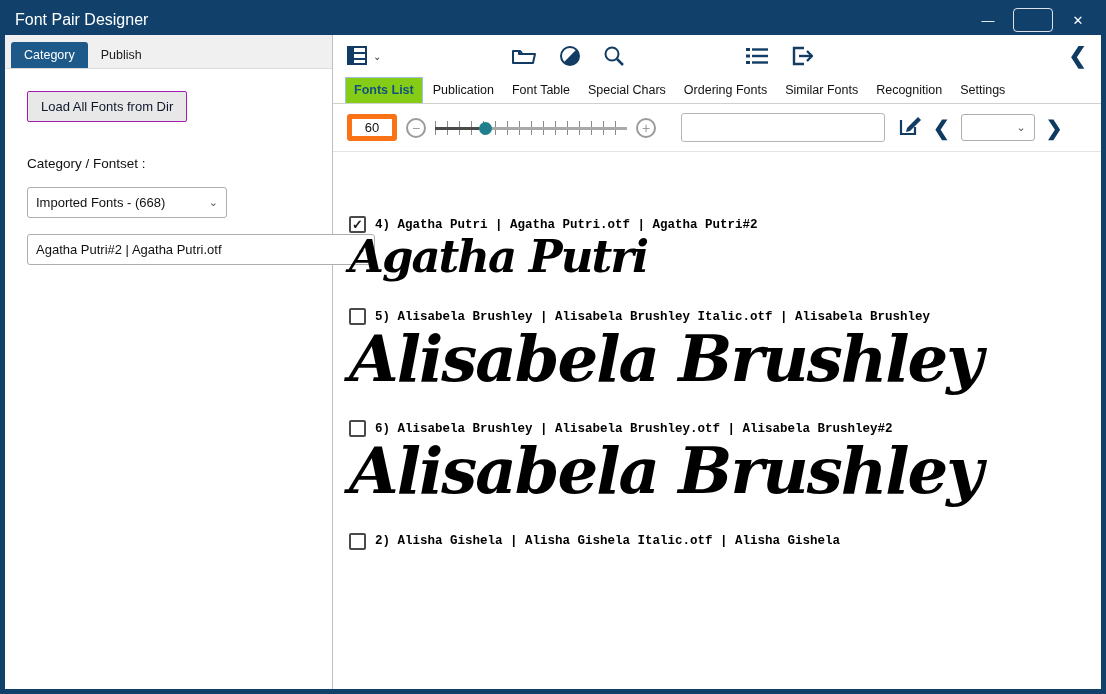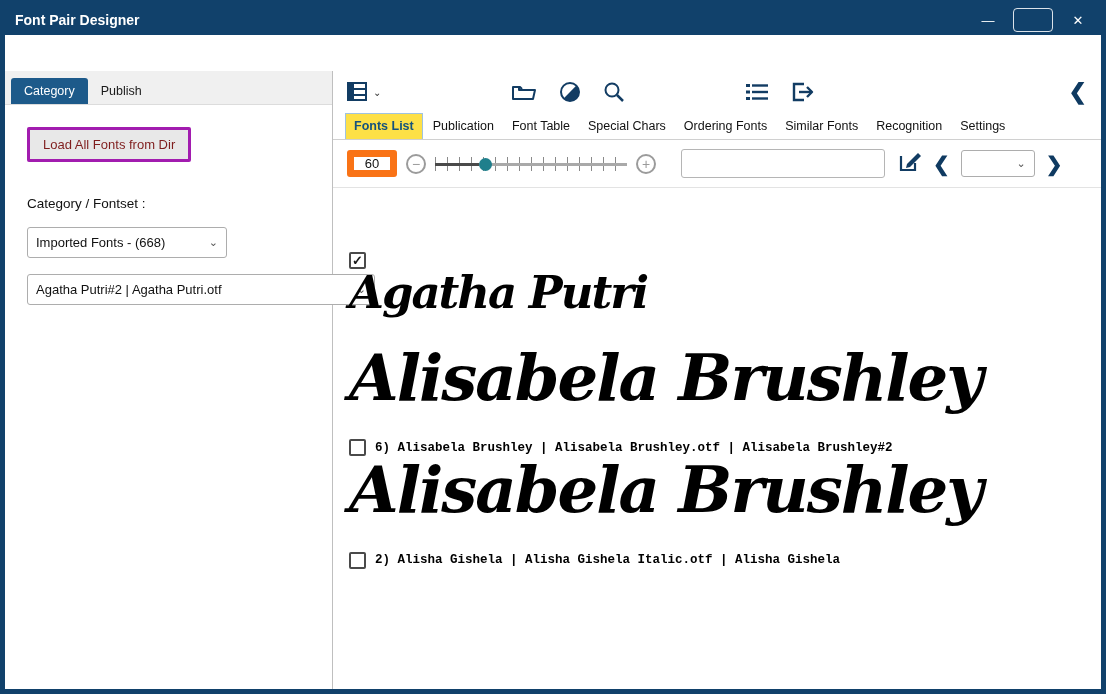--- a/index.html
+++ b/index.html
@@ -1,58 +1,58 @@
 <!DOCTYPE html>
 <html><head>
 <meta charset="utf-8">
 <style>
   * { margin:0; padding:0; box-sizing:border-box; }
   html,body { width:1106px; height:694px; font-family:"Liberation Sans", sans-serif; background:#fff; }
   .window { width:1106px; height:694px; border:5px solid #11416b; display:flex; flex-direction:column; background:#fff; }
 
   
   .titlebar { height:30px; background:#11416b; color:#fff; display:flex; align-items:center; flex:0 0 30px; }
-  .titlebar .title { font-size:14px; padding-left:10px; flex:1;font-weight:bold; }
+  .titlebar .title { font-size:16px; padding-left:10px; flex:1; }
   .win-controls { display:flex; height:100%; }
   .win-btn { width:46px; height:100%; display:flex; align-items:center; justify-content:center; color:#fff; font-size:13px; cursor:pointer; }
   .win-btn.max { border:1px solid rgba(255,255,255,.85); border-radius:4px; height:24px; align-self:center; margin:0 2px; width:40px; }
 
   
-  .content { flex:1; display:flex; min-height:0;margin-top:36px; }
+  .content { flex:1; display:flex; min-height:0; }
   .sidebar { width:328px; flex:0 0 328px; border-right:1px solid #bfbfbf; display:flex; flex-direction:column; background:#fff; }
   .main { flex:1; display:flex; flex-direction:column; min-width:0; }
 
   
   .side-tabs { background:#f0f0f0; display:flex; align-items:flex-end; padding:6px 0 0 6px; border-bottom:1px solid #dcdcdc; height:34px; }
   .side-tab { font-size:12.5px; padding:6px 13px; cursor:pointer; color:#1a1a1a; }
   .side-tab.active { background:#1d5a8a; color:#fff; border-radius:3px 3px 0 0; }
   .side-body { padding:22px 22px; }
-  .load-btn { font-size:13px; padding:7px 13px; background:#e8e8e8; border:3px solid #a21caf; border-radius:2px; color:#7f1d1d; cursor:pointer; }
+  .load-btn { font-size:13px; padding:7px 13px; background:#e8e8e8; border:1px solid #a21caf; border-radius:2px; color:#0f172a; cursor:pointer; }
   .fontset-label { margin-top:34px; font-size:13.5px; color:#111; }
   .select { margin-top:16px; height:31px; border:1px solid #adadad; border-radius:3px; display:flex; align-items:center; padding:0 8px; font-size:13px; color:#111; cursor:pointer; background:#fff; }
   .select .sel-text { flex:1; white-space:nowrap; overflow:hidden; }
   .select .chev { color:#555; font-size:11px; margin-left:6px; }
   .select.cat { width:200px; }
   .select.fnt { width:348px; }
 
   
   .main-toolbar { height:42px; flex:0 0 42px; display:flex; align-items:center; padding:0 14px; }
   .tb-icon { display:flex; align-items:center; justify-content:center; cursor:pointer; }
   .tb-icon svg { display:block; }
   .tb-chev { font-size:10px; color:#333; margin-left:4px; cursor:pointer; } .sp8 { width:22px; } .spbig { width:130px; }
   .collapse { margin-left:auto; font-size:22px; font-weight:bold; color:#0f3a61; cursor:pointer; line-height:1; }
 
   
   .main-tabs { display:flex; align-items:flex-end; padding:0 12px; border-bottom:1px solid #d0d0d0; height:27px; flex:0 0 27px; gap:2px; }
   .main-tab { font-size:12.5px; padding:5px 8px 6px; color:#111; cursor:pointer; white-space:nowrap; }
-  .main-tab.active { background:#fde047; color:#14527d; border:1px solid #9fc3e0; border-bottom:none; font-weight:bold; }
+  .main-tab.active { background:#84cc16; color:#14527d; border:1px solid #9fc3e0; border-bottom:none; font-weight:bold; }
 
   
   .controls-row { display:flex; align-items:center; padding:9px 12px 9px 14px; gap:9px; flex:0 0 44px; }
-  .size-input { width:50px; height:27px; border:7px solid #f97316; border-radius:3px; text-align:center; font-size:13px; color:#111; }
+  .size-input { width:50px; height:27px; border:5px solid #f97316; border-radius:3px; text-align:center; font-size:13px; color:#111; }
   .circle-btn { width:20px; height:20px; border:2px solid #9b9b9b; border-radius:50%; color:#9b9b9b; display:flex; align-items:center; justify-content:center; font-size:14px; line-height:1; cursor:pointer; background:#fff; }
   .slider { position:relative; width:192px; height:26px; cursor:pointer; }
   .slider .ticks { position:absolute; left:0; right:0; top:6px; height:14px;
        background-image:repeating-linear-gradient(to right, #8a8a8a 0 1px, transparent 1px 12px); }
   .slider .track { position:absolute; left:0; right:0; top:12px; height:3px;
        background:linear-gradient(to right, #4a4a4a 0 23%, #a9a9a9 23%); }
   .slider .thumb { position:absolute; left:23%; top:7px; width:13px; height:13px; background:#1f7f8c; border-radius:50%; }
   .text-input { width:204px; height:29px; border:1px solid #b5b5b5; border-radius:3px; font-size:13px; padding:0 8px; margin-left:16px; }
   .edit-btn { margin-left:4px; background:none; border:none; cursor:pointer; }
   .nav-chev { font-size:20px; font-weight:bold; color:#0f3a61; cursor:pointer; line-height:1; padding:0 2px; }
@@ -198,25 +198,30 @@
 
       <div class="font-list">
 
         <div class="clip-row">
           <div class="script preview-1">Agatha Putri</div>
         </div>
 
         <div class="font-item">
           <div class="font-head">
             <div class="checkbox">✓</div>
+            <span class="font-label">4) Agatha Putri | Agatha Putri.otf | Agatha Putri#2</span>
           </div>
           <div class="script preview-1">Agatha Putri</div>
         </div>
 
         <div class="font-item">
+          <div class="font-head">
+            <div class="checkbox"></div>
+            <span class="font-label">5) Alisabela Brushley | Alisabela Brushley Italic.otf | Alisabela Brushley</span>
+          </div>
           <div class="script preview-2">Alisabela Brushley</div>
         </div>
 
         <div class="font-item">
           <div class="font-head">
             <div class="checkbox"></div>
             <span class="font-label">6) Alisabela Brushley | Alisabela Brushley.otf | Alisabela Brushley#2</span>
           </div>
           <div class="script preview-3">Alisabela Brushley</div>
         </div>

